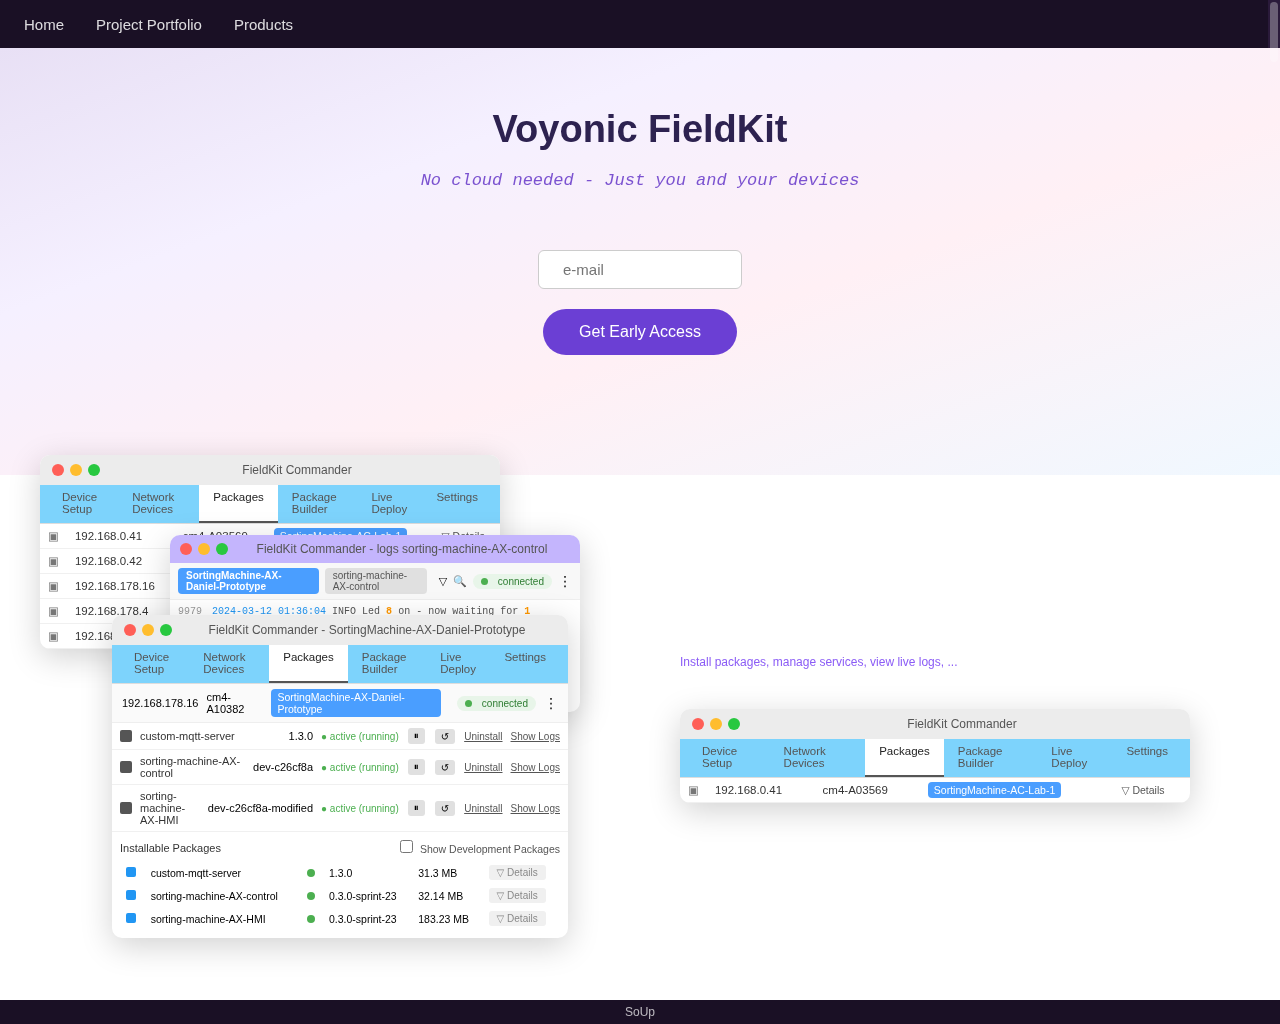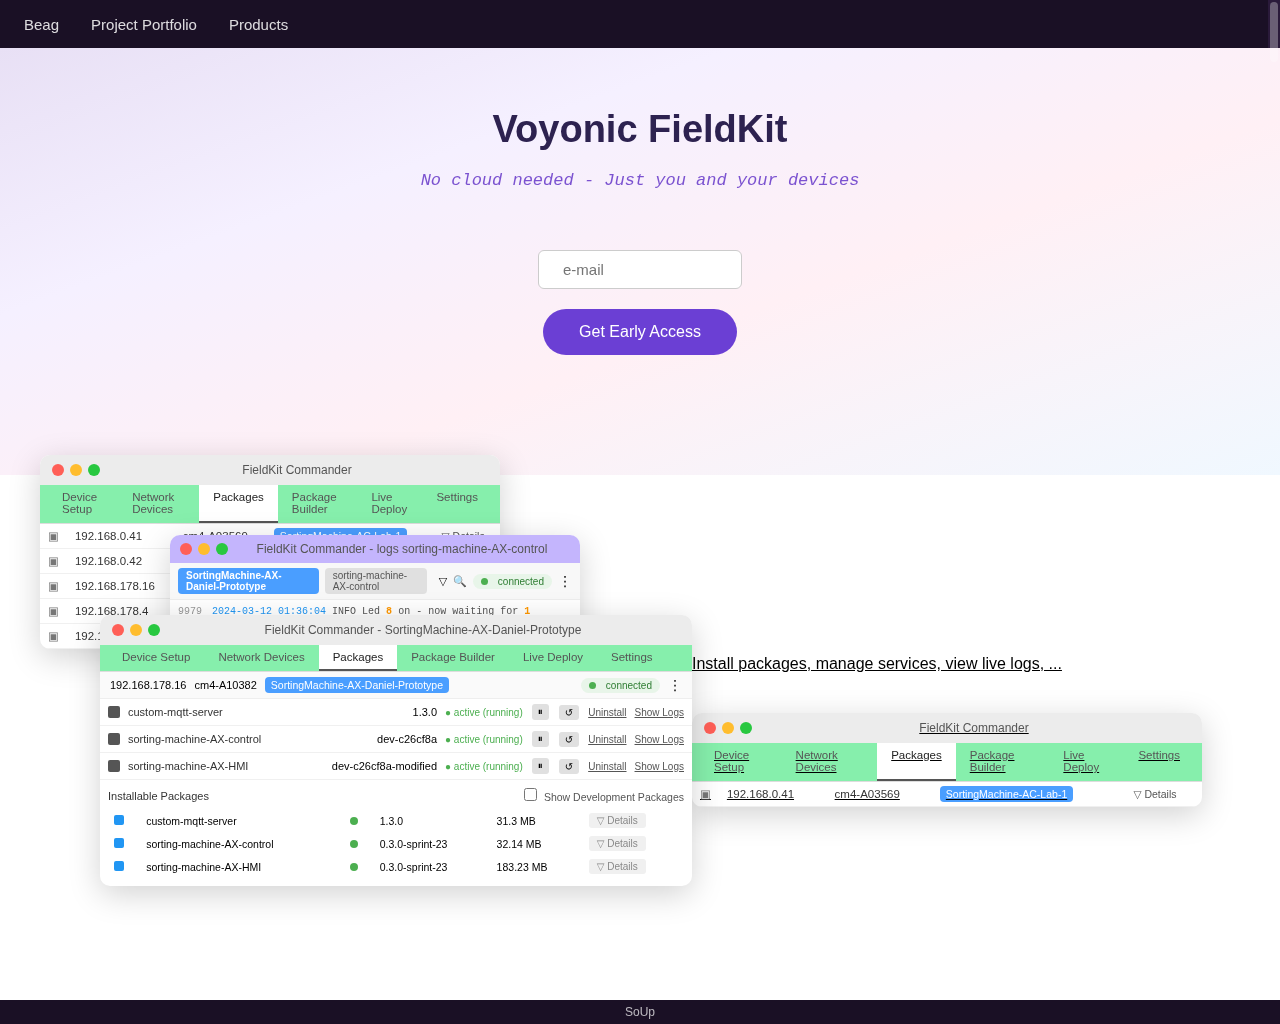--- a/index.html
+++ b/index.html
@@ -99,23 +99,24 @@
     .mac-btn-green { background: #28c840; }
     .mac-title {
       flex: 1;
       text-align: center;
       font-size: 12px;
       color: #555;
       font-weight: 500;
     }
     .mac-tabs {
       display: flex;
-      background: #86efac;
+      background: #7dd3fc;
       border-bottom: 1px solid #ddd;
       padding: 0 8px;
+      justify-content: center;
     }
     .mac-tab {
       padding: 6px 14px;
       font-size: 11.5px;
       color: #555;
       cursor: pointer;
       border-bottom: 2px solid transparent;
     }
     .mac-tab.active {
       color: #222;
@@ -166,22 +167,22 @@
     .log-line { padding: 2px 0; color: #333; }
     .log-num { color: #999; margin-right: 4px; }
     .log-date { color: #2196f3; }
     .log-info { color: #555; }
     .log-led-on { color: #ff9800; font-weight: bold; }
 
     
     .bottom-window {
       position: absolute;
       top: 160px;
-      left: 60px;
-      width: 592px;
+      left: 72px;
+      width: 456px;
       z-index: 3;
     }
     .pkg-row { display: flex; align-items: center; gap: 8px; padding: 5px 8px; border-bottom: 1px solid #f0f0f0; font-size: 11px; }
     .pkg-name { flex: 1; color: #333; }
     .active-badge { color: #4caf50; font-size: 10px; }
     .action-btn { background: #e0e0e0; border: none; border-radius: 3px; padding: 2px 6px; font-size: 10px; cursor: pointer; margin: 0 1px; }
     .uninstall-btn { background: none; border: none; color: #555; font-size: 10px; cursor: pointer; text-decoration: underline; }
     .show-logs-btn { background: none; border: none; color: #555; font-size: 10px; cursor: pointer; text-decoration: underline; }
     .installable-section { padding: 8px; }
     .installable-header { display: flex; justify-content: space-between; align-items: center; margin-bottom: 6px; font-size: 11px; color: #333; }
@@ -197,22 +198,22 @@
       margin-left: 640px;
       padding-top: 180px;
     }
     .feature-text h2 {
       font-size: 28px;
       font-weight: 700;
       color: #222;
       margin-bottom: 16px;
     }
     .feature-text p {
-      font-size: 16px;
-      color: #000000;
+      font-size: 12px;
+      color: #8b5cf6;
     }
 
     
     .bottom-right-screenshot {
       margin-left: 640px;
       margin-top: 40px;
       width: 510px;
     }
 
     
@@ -241,29 +242,28 @@
       height: 60px;
       background: rgba(255,255,255,0.3);
       border-radius: 4px;
       margin: 2px auto;
     }
 
     
     .content-section {
       position: relative;
       min-height: 500px;
-      padding: 0 52px 60px;
-      text-decoration: underline;
+      padding: 0 40px 60px;
     }
   </style>
 </head>
 <body>
 
 <nav class="navbar">
-  <a class="nav-link">Beag</a>
+  <a class="nav-link">Home</a>
   <a class="nav-link">Project Portfolio</a>
   <a class="nav-link">Products</a>
   <div class="scrollbar-indicator">
     <div class="scrollbar-thumb"></div>
   </div>
 </nav>
 
 <section class="hero">
   <h1>Voyonic FieldKit</h1>
   <p class="tagline">No cloud needed - Just you and your devices</p>

